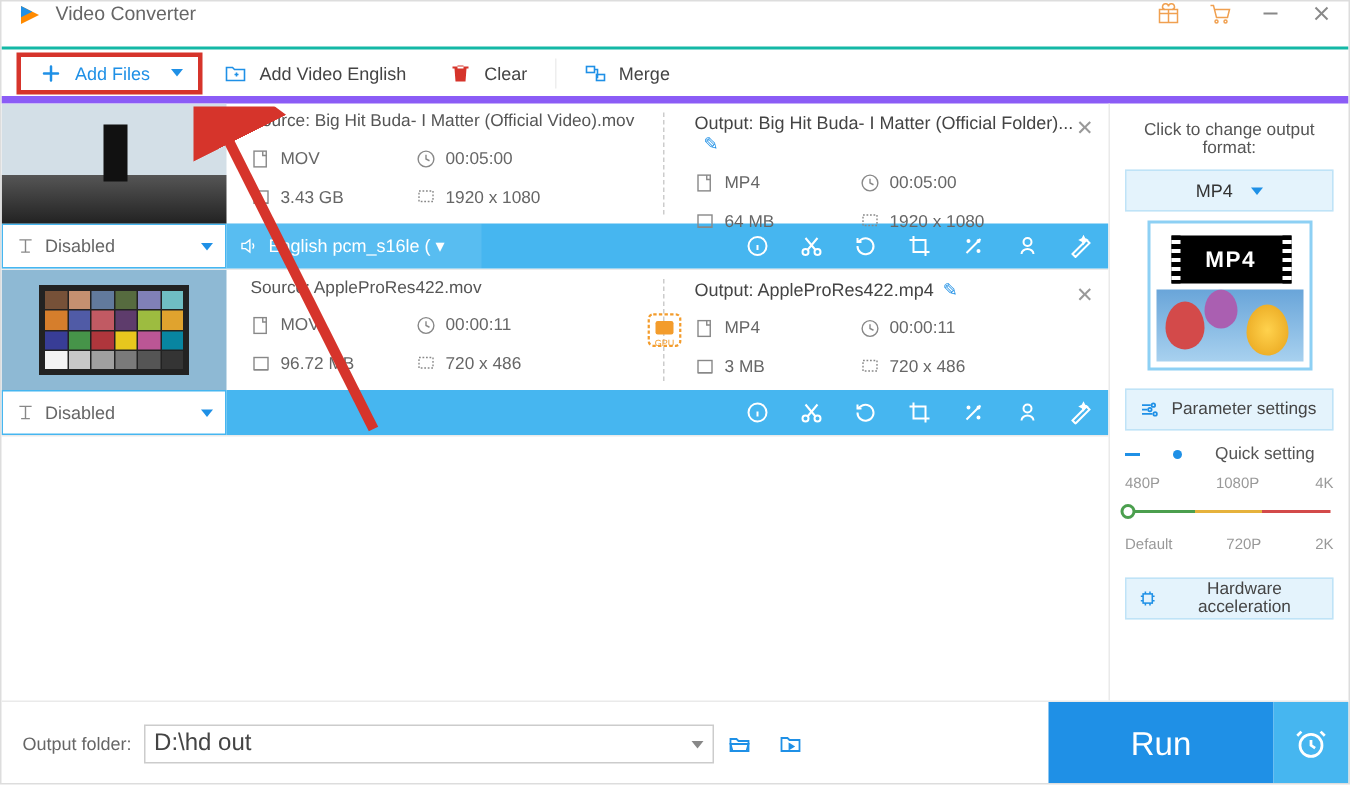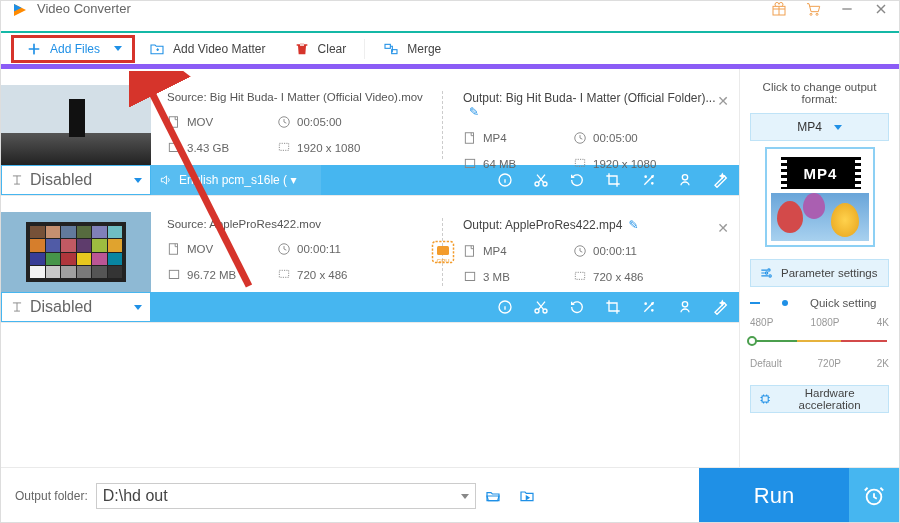--- a/index.html
+++ b/index.html
@@ -23,21 +23,21 @@
   .ico-sm { width: 14px; height: 14px; display:block; }
   .ico-md { width: 16px; height: 16px; display:block; }
 
   
   .main { display:flex; height: 398px; }
   .list { flex: 1; overflow: hidden; }
   .sidepanel { width: 160px; border-left: 1px solid #eaeaea; padding: 8px 10px; text-align:center; }
 
   
   .item { border-bottom: 1px solid #eaeaea; }
-  .item-top { display:flex; height: 80px; position:relative;margin-top:16px; }
+  .item-top { display:flex; height: 80px; position:relative; }
   .thumb { width: 150px; height: 80px; background:#333; position:relative; }
   .thumb.sky { background: linear-gradient(#d3dfe7 0%, #d3dfe7 60%, #555 60%, #222 100%); }
   .thumb.sky::after { content:""; position:absolute; left:68px; top:14px; width:16px; height:38px; background:#111; }
   .thumb.chart { background: linear-gradient(180deg,#8eb9d4 0%, #8eb9d4 100%); display:flex; align-items:center; justify-content:center; }
   .thumb.chart .board { width: 100px; height: 60px; background:#222; padding:4px; display:grid; grid-template-columns: repeat(6,1fr); grid-template-rows: repeat(4,1fr); gap:1px; }
   .thumb.chart .board span:nth-child(1){background:#765138}.thumb.chart .board span:nth-child(2){background:#c59070}.thumb.chart .board span:nth-child(3){background:#627a9c}.thumb.chart .board span:nth-child(4){background:#566b3f}.thumb.chart .board span:nth-child(5){background:#8080b8}.thumb.chart .board span:nth-child(6){background:#6fbec3}
   .thumb.chart .board span:nth-child(7){background:#d67e2c}.thumb.chart .board span:nth-child(8){background:#505ba6}.thumb.chart .board span:nth-child(9){background:#c15a63}.thumb.chart .board span:nth-child(10){background:#5e3c6c}.thumb.chart .board span:nth-child(11){background:#9dbc40}.thumb.chart .board span:nth-child(12){background:#e0a32e}
   .thumb.chart .board span:nth-child(13){background:#383d96}.thumb.chart .board span:nth-child(14){background:#469449}.thumb.chart .board span:nth-child(15){background:#af363c}.thumb.chart .board span:nth-child(16){background:#e7c71e}.thumb.chart .board span:nth-child(17){background:#bb5695}.thumb.chart .board span:nth-child(18){background:#0885a1}
   .thumb.chart .board span:nth-child(19){background:#f3f3f3}.thumb.chart .board span:nth-child(20){background:#c8c8c8}.thumb.chart .board span:nth-child(21){background:#a0a0a0}.thumb.chart .board span:nth-child(22){background:#7a7a7a}.thumb.chart .board span:nth-child(23){background:#555555}.thumb.chart .board span:nth-child(24){background:#343434}
 
@@ -47,21 +47,21 @@
   .meta { display:flex; align-items:center; gap:6px; color:#666; font-size:11.5px; }
   .vsep { position:absolute; right:0; top:6px; bottom:6px; width:1px; border-left:1px dashed #ccc; }
   .gpu-badge { position:absolute; right:-15px; top:50%; transform:translateY(-50%); width:30px; height:30px; z-index:2; }
   .close-x { position:absolute; right:10px; top:8px; color:#999; cursor:pointer; font-size:14px; }
 
   .outinfo { flex:1; padding: 6px 10px 0 20px; position:relative; }
   .edit-pen { color:#1f90e6; margin-left:6px; display:inline-block; }
 
   
   .item-bar { height: 30px; background:#46b6f0; display:flex; align-items:center; color:#fff; }
-  .item-bar .sel { background:#fff; color:#666; height:30px; width:150px; display:flex; align-items:center; padding:0 8px; border:1px solid #46b6f0; border-right:1px solid #46b6f0; font-size:16px; gap:6px; }
+  .item-bar .sel { background:#fff; color:#666; height:30px; width:150px; display:flex; align-items:center; padding:0 8px; border:1px solid #46b6f0; border-right:1px solid #46b6f0; font-size:12px; gap:6px; }
   .item-bar .sel .caret { border-top-color:#1f90e6; margin-left:auto; }
   .item-bar .audio-sel { height:30px; width:170px; display:flex; align-items:center; padding:0 8px; background:rgba(255,255,255,0.1); color:#fff; gap:6px; font-size:12px; }
   .item-bar .tools { display:flex; margin-left:auto; }
   .item-bar .tool { width:36px; height:30px; display:flex; align-items:center; justify-content:center; cursor:pointer; }
   .tool svg { width:16px; height:16px; }
 
   
   .sidepanel .hdr { font-size:11.5px; color:#555; margin: 4px 0 8px; }
   .fmt-btn { border:1px solid #bfe3f7; background:#e4f3fc; height:28px; display:flex; align-items:center; justify-content:center; gap:6px; color:#333; cursor:pointer; font-size:12px; }
   .fmt-btn .caret { border-top-color:#1f90e6; }
@@ -132,21 +132,21 @@
         <path d="M12 5v14M5 12h14" stroke="#1f90e6" stroke-width="2.5" stroke-linecap="round"></path>
       </svg>
     <span>Add Files</span>
     <span class="caret"></span>
   </div>
   <div class="btn">
     <svg class="ico-md" viewBox="0 0 24 24" fill="none" stroke="#1f90e6" stroke-width="1.6">
         <path d="M3 6h6l2 2h10v11H3z"></path>
         <path d="M11 13h4M13 11v4"></path>
       </svg>
-    <span>Add Video Matter</span>
+    <span>Add Video English</span>
   </div>
   <div class="btn">
     <svg class="ico-md" viewBox="0 0 24 24" fill="#d6342b">
         <path d="M6 7h12l-1 13H7zM9 4h6v3H9zM4 7h16v-2H4z"></path>
       </svg>
     <span>Clear</span>
   </div>
   <div class="sep"></div>
   <div class="btn">
     <svg class="ico-md" viewBox="0 0 24 24" fill="none" stroke="#1f90e6" stroke-width="1.6">

